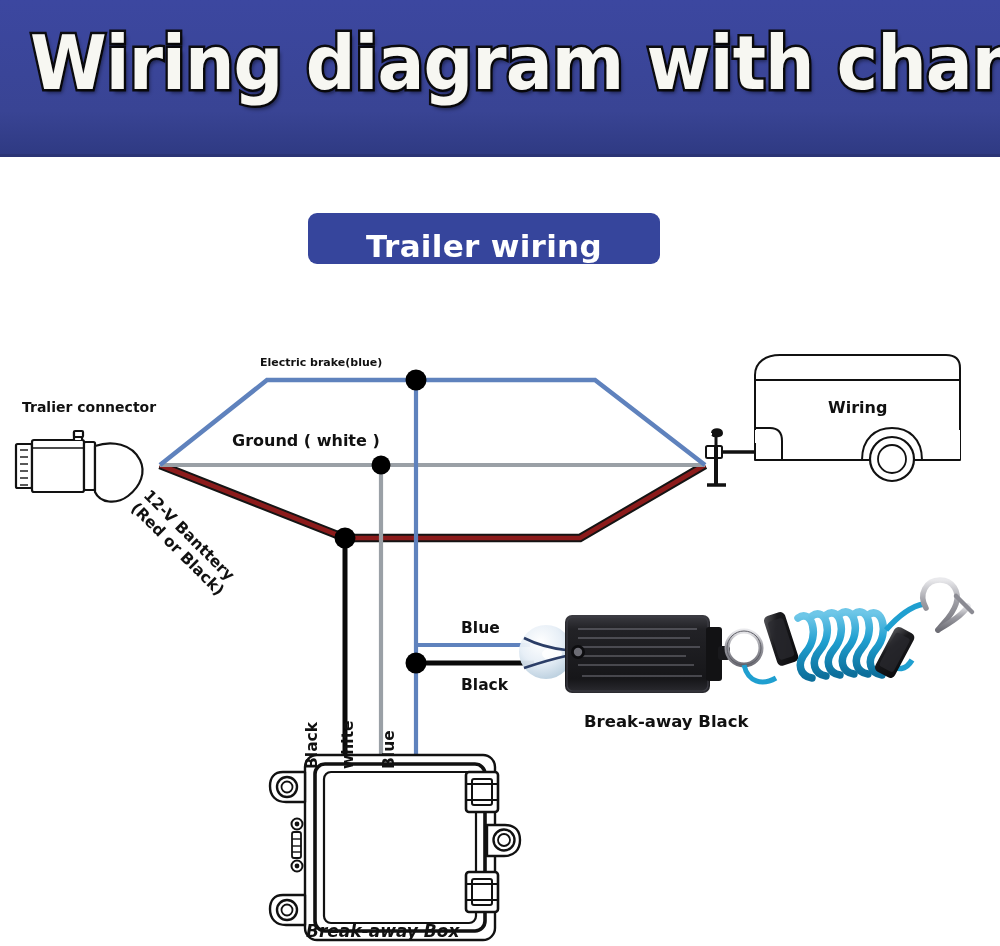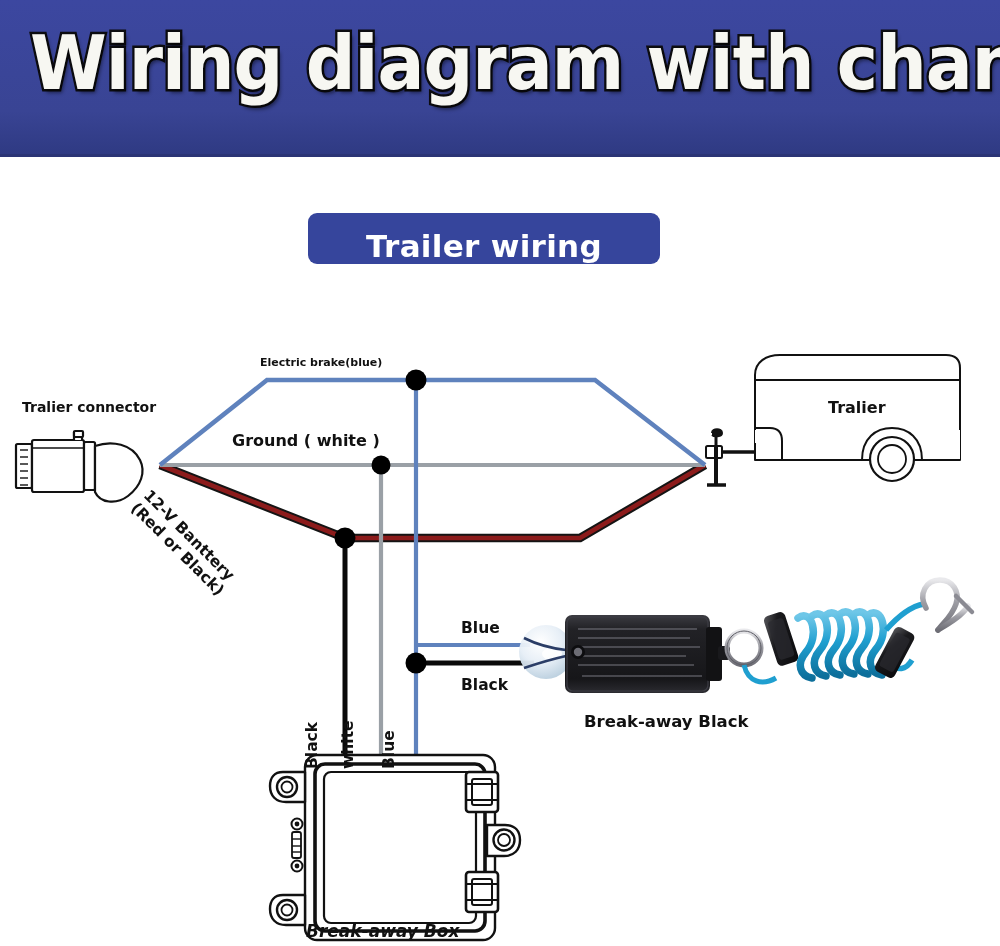--- a/index.html
+++ b/index.html
@@ -364,21 +364,21 @@
 
 <div class="dlabel" id="label-electric-brake">Electric brake(blue)</div>
 
 <div class="dlabel" id="label-ground-white">Ground ( white )</div>
 
 <div class="dlabel" id="label-battery">
   <div>12-V Banttery</div>
   <div>(Red or Black)</div>
 </div>
 
-<div class="dlabel" id="label-trailer-body">Tralier</div>
+<div class="dlabel" id="label-trailer-body">Wiring</div>
 
 <div class="dlabel" id="label-blue-switch">Blue</div>
 
 <div class="dlabel" id="label-black-switch">Black</div>
 
 <div class="dlabel" id="label-breakaway-switch">Break-away Black</div>
 
 <div class="dlabel" id="label-breakaway-box">Break-away Box</div>
 
 <div class="vlabel" id="label-wire-black">Black</div>

